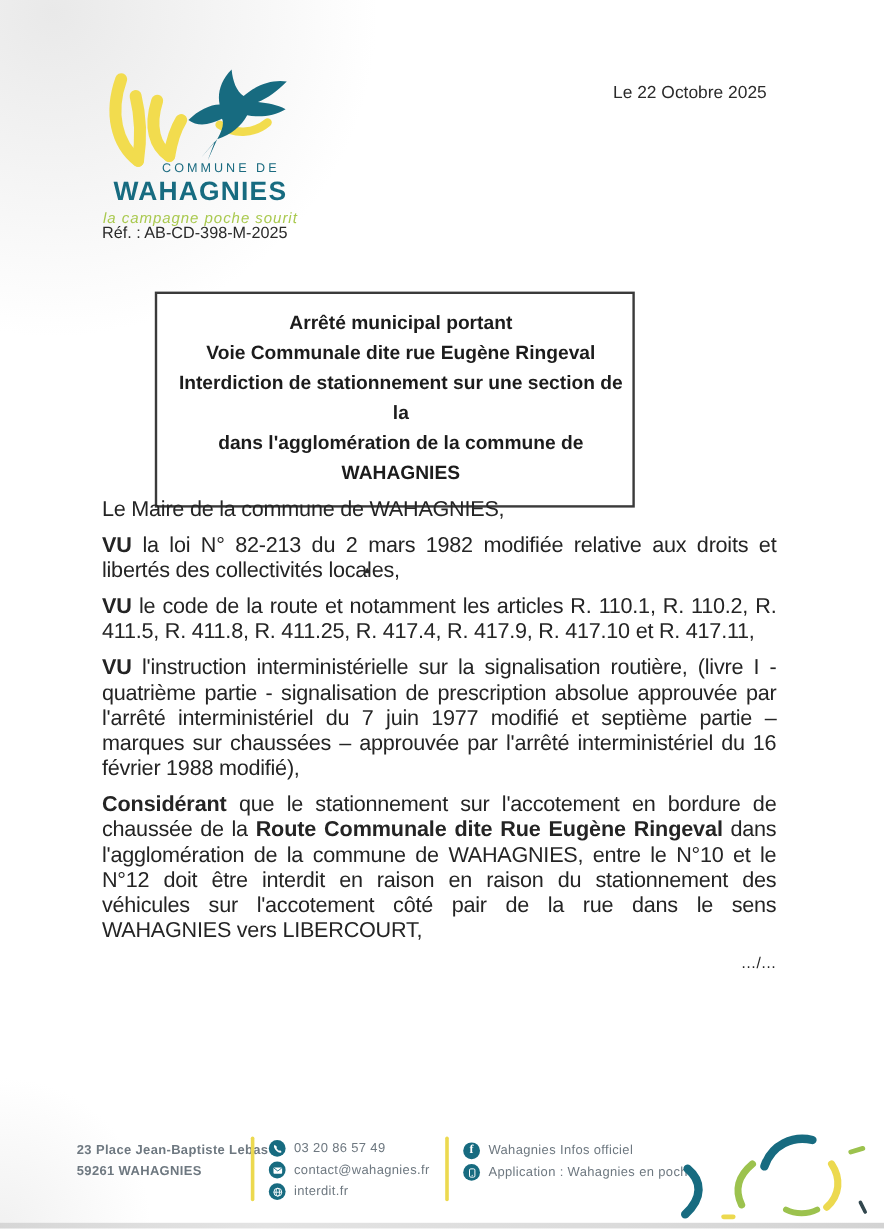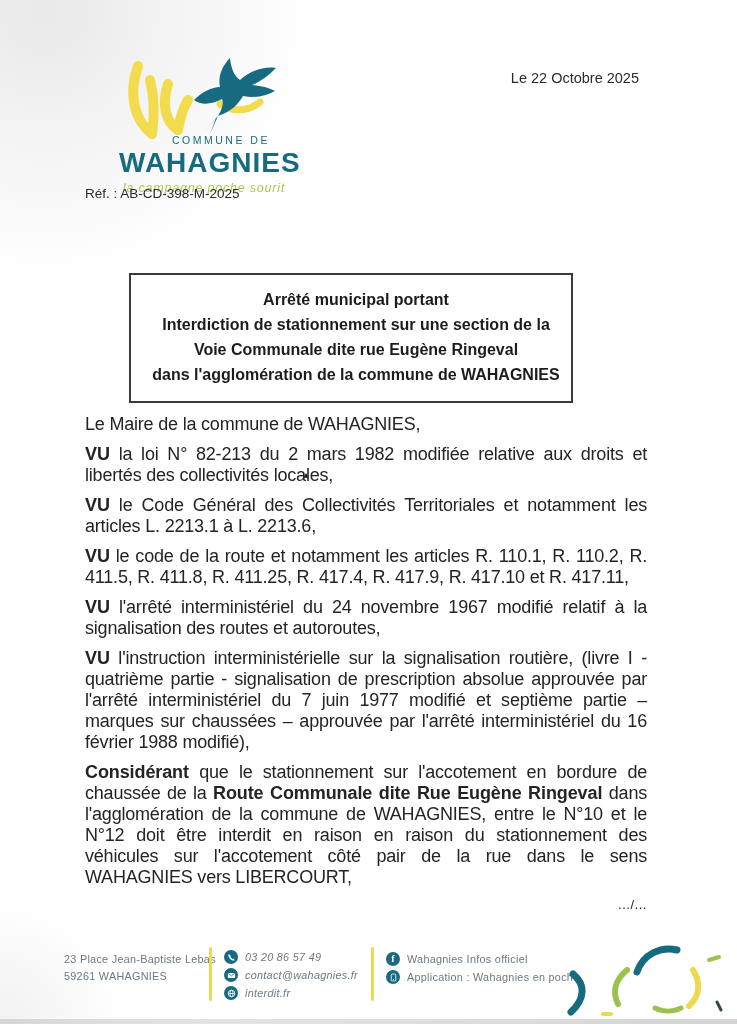--- a/index.html
+++ b/index.html
@@ -9,52 +9,52 @@
     position:relative; width:737px; height:1024px; margin:0 auto;
     background:
       radial-gradient(circle at 6% 1%, #e9e9e9 0%, rgba(255,255,255,0) 22%),
       radial-gradient(circle at 0% 100%, #f1f1f1 0%, rgba(255,255,255,0) 10%),
       #ffffff;
     overflow:hidden;
     color:#222;
   }
   
   .date { position:absolute; top:70px; right:98px; font-size:14.5px; color:#2b2b2b; }
-  .logo-block { position:absolute; left:82px; top:52px; width:170px; text-align:center;margin-left:37px; }
+  .logo-block { position:absolute; left:82px; top:52px; width:170px; text-align:center; }
   .logo-art { display:block; margin:0 auto; }
   .logo-commune { font-size:10.5px; letter-spacing:2.5px; color:#1b6b80; margin-top:-14px; padding-left:34px; }
-  .logo-name { font-size:28px; font-weight:bold; letter-spacing:1px; color:#176b80; margin-top:1px; }
+  .logo-name { font-size:22px; font-weight:bold; letter-spacing:1px; color:#176b80; margin-top:1px; }
   .logo-tagline { font-size:12.5px; color:#a9c94f; letter-spacing:0.8px; margin-top:2px; font-style:italic; }
   .ref { position:absolute; left:85px; top:186px; font-size:13.5px; color:#2b2b2b; }
   
   .title-box {
-    position:absolute; left:129px; top:243px; width:444px;
+    position:absolute; left:129px; top:243px; width:400px;
     border:2px solid #3a3a3a; background:#fff;
-    padding:12px 0 14px 10px; text-align:center;margin-top:30px;
+    padding:12px 0 14px 10px; text-align:center;
   }
   .title-line { font-size:16px; font-weight:bold; line-height:25px; color:#1c1c1c; }
   
   .body-text { position:absolute; left:85px; top:414px; width:562px; }
   .para {
     font-size:18px; letter-spacing:-0.2px; line-height:21px;
     text-align:justify; color:#242424; margin-bottom:9px;
   }
   .para b { letter-spacing:-0.1px; }
   .continuation { text-align:right; font-size:13px; color:#242424; margin-top:0px; padding-right:0px; }
   .artifact-dot {
     position:absolute; left:303px; top:473px; width:6px; height:5px;
     background:#2a2a2a; border-radius:40% 40% 50% 50%;
     clip-path:polygon(50% 0, 100% 100%, 0 100%);
   }
   
   .footer { position:absolute; left:0; bottom:0; width:737px; height:85px; }
-  .addr { position:absolute; left:64px; top:12px; font-size:10.8px; line-height:17px; color:#6e7880; letter-spacing:0.3px; }
+  .addr { position:absolute; left:64px; top:12px; font-size:10.8px; line-height:17px; color:#6e7880; letter-spacing:0.3px;font-weight:bold; }
   .vdiv { position:absolute; top:8px; width:2.5px; height:54px; background:#ecd94f; border-radius:2px; }
   .vdiv.d1 { left:209px; } .vdiv.d2 { left:371px; }
-  .contact-col { position:absolute; left:224px; top:9px;font-style:italic; }
+  .contact-col { position:absolute; left:224px; top:9px; }
   .social-col  { position:absolute; left:386px; top:11px; }
   .frow { display:flex; align-items:center; gap:7px; height:18px; }
   .cicon {
     width:14px; height:14px; border-radius:50%; background:#176b80;
     display:flex; align-items:center; justify-content:center; flex:0 0 14px;
   }
   .cicon svg { display:block; }
   .cicon .fb { color:#fff; font-size:10px; font-weight:bold; font-family:"Liberation Serif", serif; line-height:1; }
   .ftext { font-size:10.8px; color:#6e7880; letter-spacing:0.3px; white-space:nowrap; }
   .deco { position:absolute; right:2px; bottom:4px; }
@@ -85,31 +85,29 @@
     </svg>
     <div class="logo-commune">COMMUNE DE</div>
     <div class="logo-name">WAHAGNIES</div>
     <div class="logo-tagline">la campagne poche sourit</div>
   </div>
 
   <div class="ref">Réf. : AB-CD-398-M-2025</div>
 
   <div class="title-box">
     <div class="title-line">Arrêté municipal portant</div>
+    <div class="title-line">Voie Communale dite rue Eugène Ringeval</div>
     <div class="title-line">Interdiction de stationnement sur une section de la</div>
-    <div class="title-line">Voie Communale dite rue Eugène Ringeval</div>
     <div class="title-line">dans l'agglomération de la commune de WAHAGNIES</div>
   </div>
 
   <div class="body-text">
       <p class="para"><span>Le Maire de la commune de WAHAGNIES,</span></p>
       <p class="para"><b>VU</b><span> la loi N° 82-213 du 2 mars 1982 modifiée relative aux droits et libertés des collectivités locales,</span></p>
-      <p class="para"><b>VU</b><span> le Code Général des Collectivités Territoriales et notamment les articles L. 2213.1 à L. 2213.6,</span></p>
       <p class="para"><b>VU</b><span> le code de la route et notamment les articles R. 110.1, R. 110.2, R. 411.5, R. 411.8, R. 411.25, R. 417.4, R. 417.9, R. 417.10 et R. 417.11,</span></p>
-      <p class="para"><b>VU</b><span> l'arrêté interministériel du 24 novembre 1967 modifié relatif à la signalisation des routes et autoroutes,</span></p>
       <p class="para"><b>VU</b><span> l'instruction interministérielle sur la signalisation routière, (livre I - quatrième partie - signalisation de prescription absolue approuvée par l'arrêté interministériel du 7 juin 1977 modifié et septième partie – marques sur chaussées – approuvée par l'arrêté interministériel du 16 février 1988 modifié),</span></p>
       <p class="para"><b>Considérant</b><span> que le stationnement sur l'accotement en bordure de chaussée de la </span><b>Route Communale dite Rue Eugène Ringeval</b><span> dans l'agglomération de la commune de WAHAGNIES, entre le N°10 et le N°12 doit être interdit en raison en raison du stationnement des véhicules sur l'accotement côté pair de la rue dans le sens WAHAGNIES vers LIBERCOURT,</span></p>
       <div class="continuation">…/…</div>
     </div>
   <span class="artifact-dot"></span>
 
   <div class="footer">
     <div class="addr">
       <div>23 Place Jean-Baptiste Lebas</div>
       <div>59261 WAHAGNIES</div>

